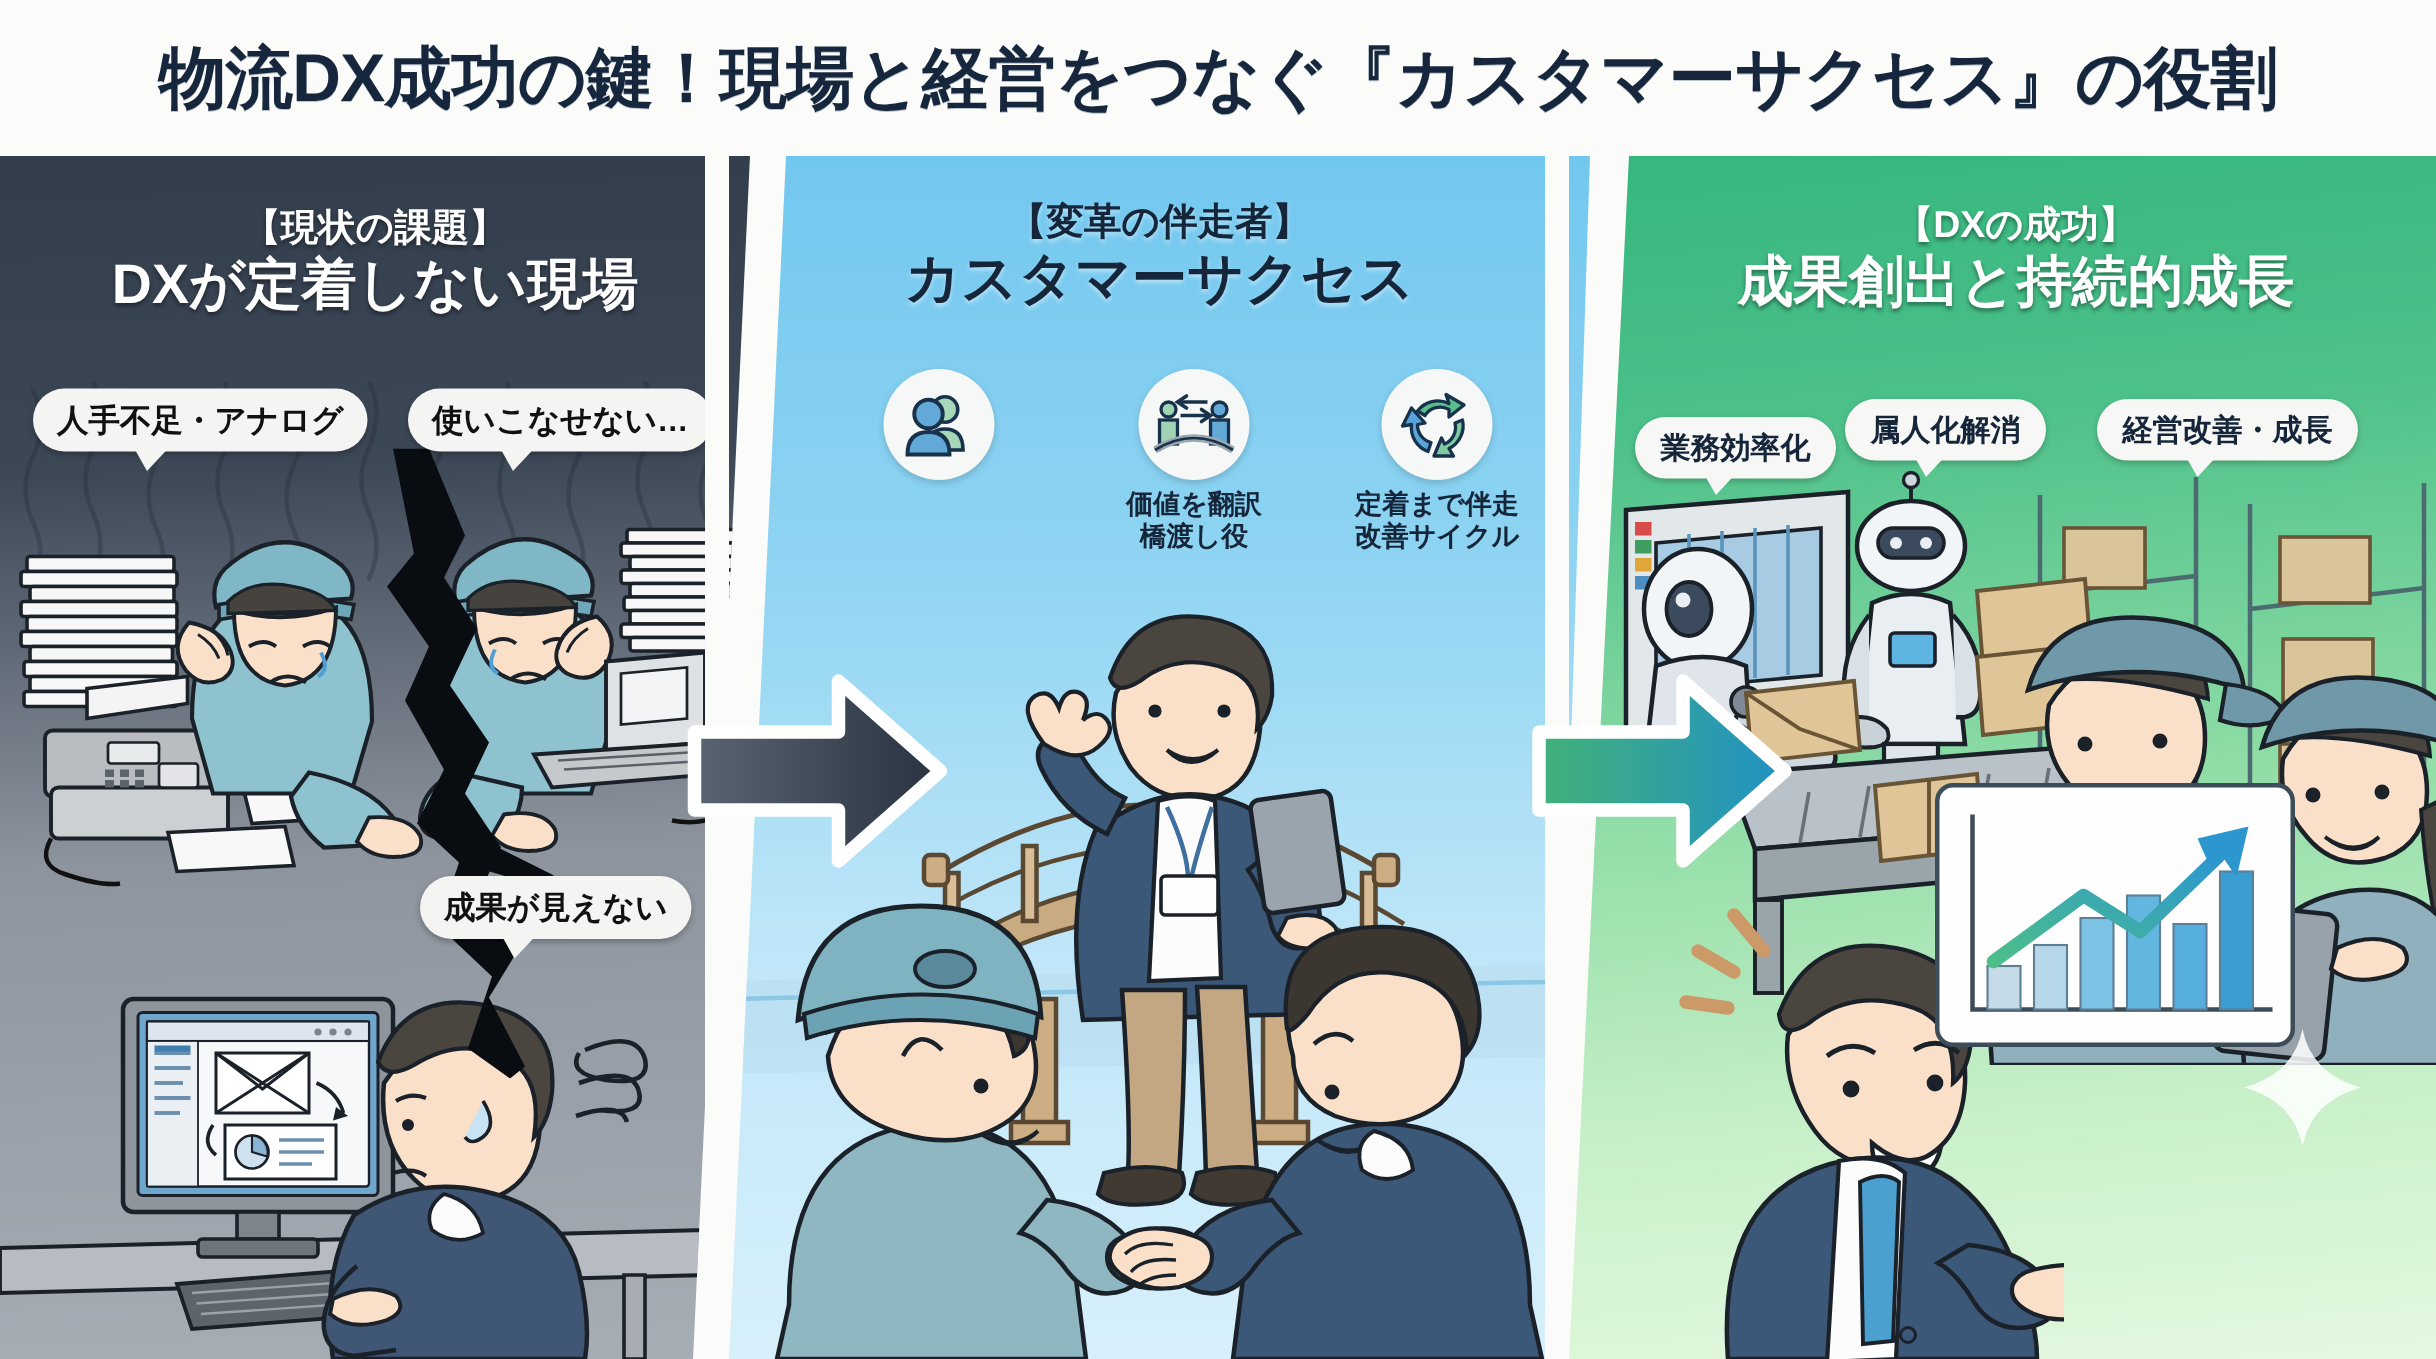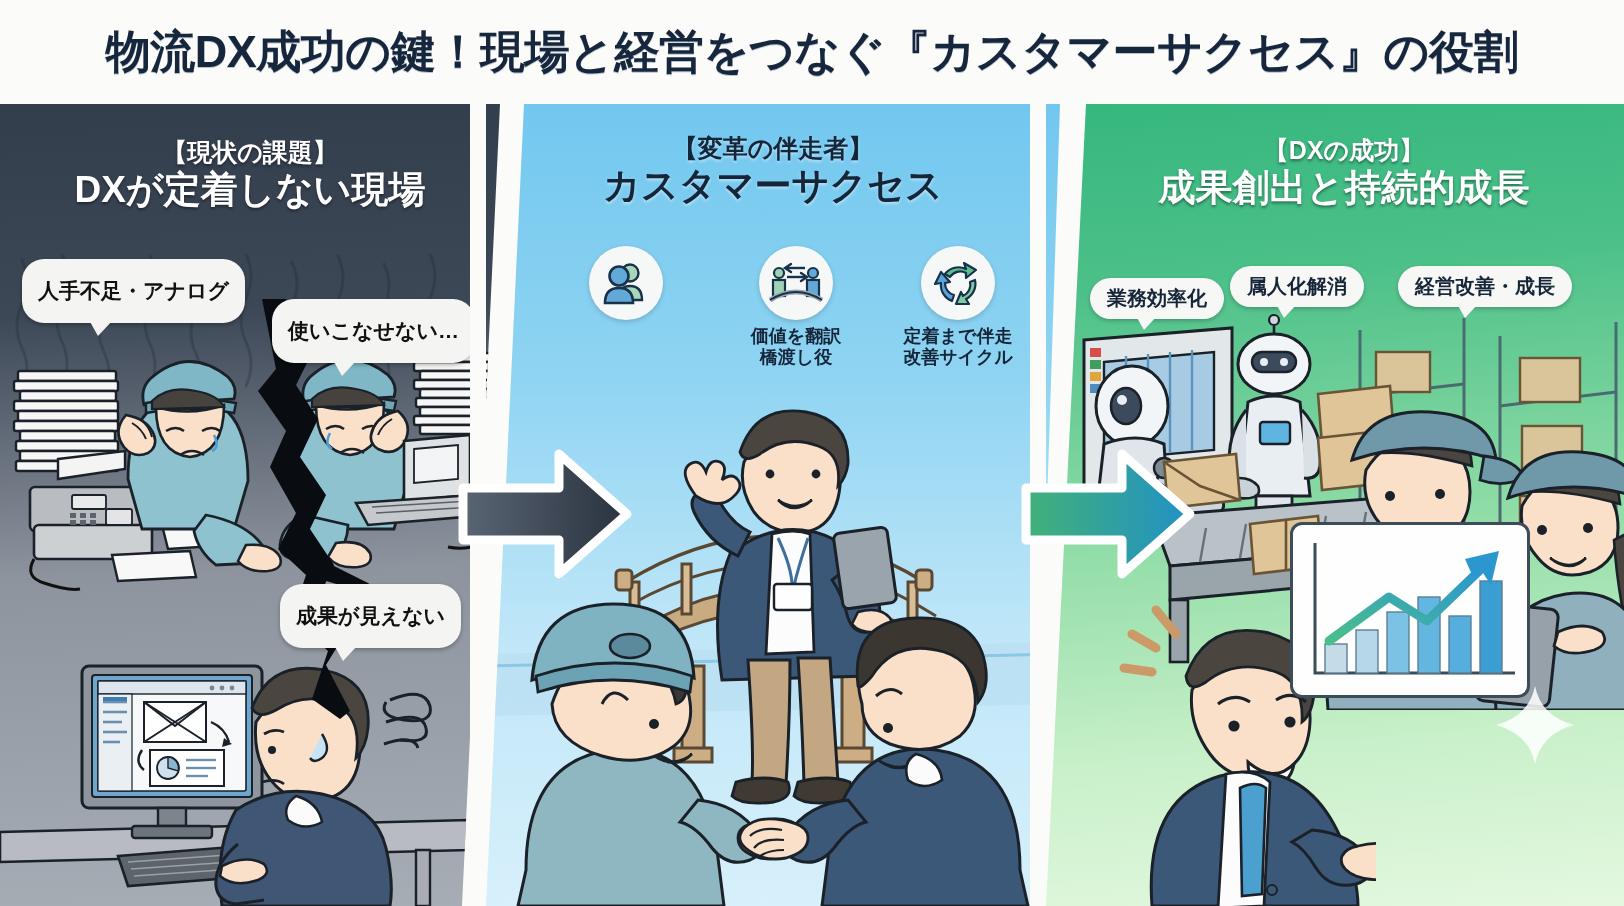--- a/index.html
+++ b/index.html
@@ -41,21 +41,21 @@
   
   .phead{ position:absolute; left:0; width:100%; text-align:center; z-index:6; }
   .phead .kicker{ font-size:25px; font-weight:bold; line-height:1.18; }
   .phead .head{ font-size:37px; font-weight:bold; line-height:1.2; }
   .light .kicker,.light .head{ color:#ffffff; text-shadow:0 2px 3px rgba(0,0,0,.42); }
   .dark .kicker,.dark .head{ color:#15263a; text-shadow:0 2px 3px rgba(255,255,255,.45); }
 
   
   .bub{
     position:absolute; background:#f4f4f2; color:#111; border-radius:22px;
-    font-size:21px; font-weight:bold; padding:18px 16px; white-space:nowrap;
+    font-size:21px; font-weight:bold; padding:7px 16px; white-space:nowrap;
     box-shadow:0 2px 4px rgba(0,0,0,.28); z-index:7;
   }
   .bub::after{
     content:""; position:absolute; bottom:-13px; left:30%;
     border-left:9px solid transparent; border-right:15px solid transparent;
     border-top:16px solid #f4f4f2;
   }
   .pill{
     position:absolute; background:#f7f7f5; color:#16263a; border-radius:26px;
     font-size:20px; font-weight:bold; padding:7px 17px; white-space:nowrap;
@@ -120,21 +120,21 @@
       </svg>
 
       <div class="phead light" style="top:34px;">
         <div class="kicker">【現状の課題】</div>
         <div class="head">DXが定着しない現場</div>
       </div>
 
       <div class="bub" style="left:22px; top:155px;">
         <span>人手不足・アナログ</span>
       </div>
-      <div class="bub" style="left:272px; top:155px;margin-top:40px;">
+      <div class="bub" style="left:272px; top:155px;">
         <span>使いこなせない…</span>
       </div>
       <div class="bub" style="left:280px; top:480px;">
         <span>成果が見えない</span>
       </div>
 
       <svg class="art" style="left:0;top:215px;width:500px;height:300px;" viewBox="0 0 500 300">
         <defs>
           <linearGradient id="lgDesk" x1="0" y1="0" x2="0" y2="1">
             <stop offset="0" stop-color="#8e959e"></stop>

